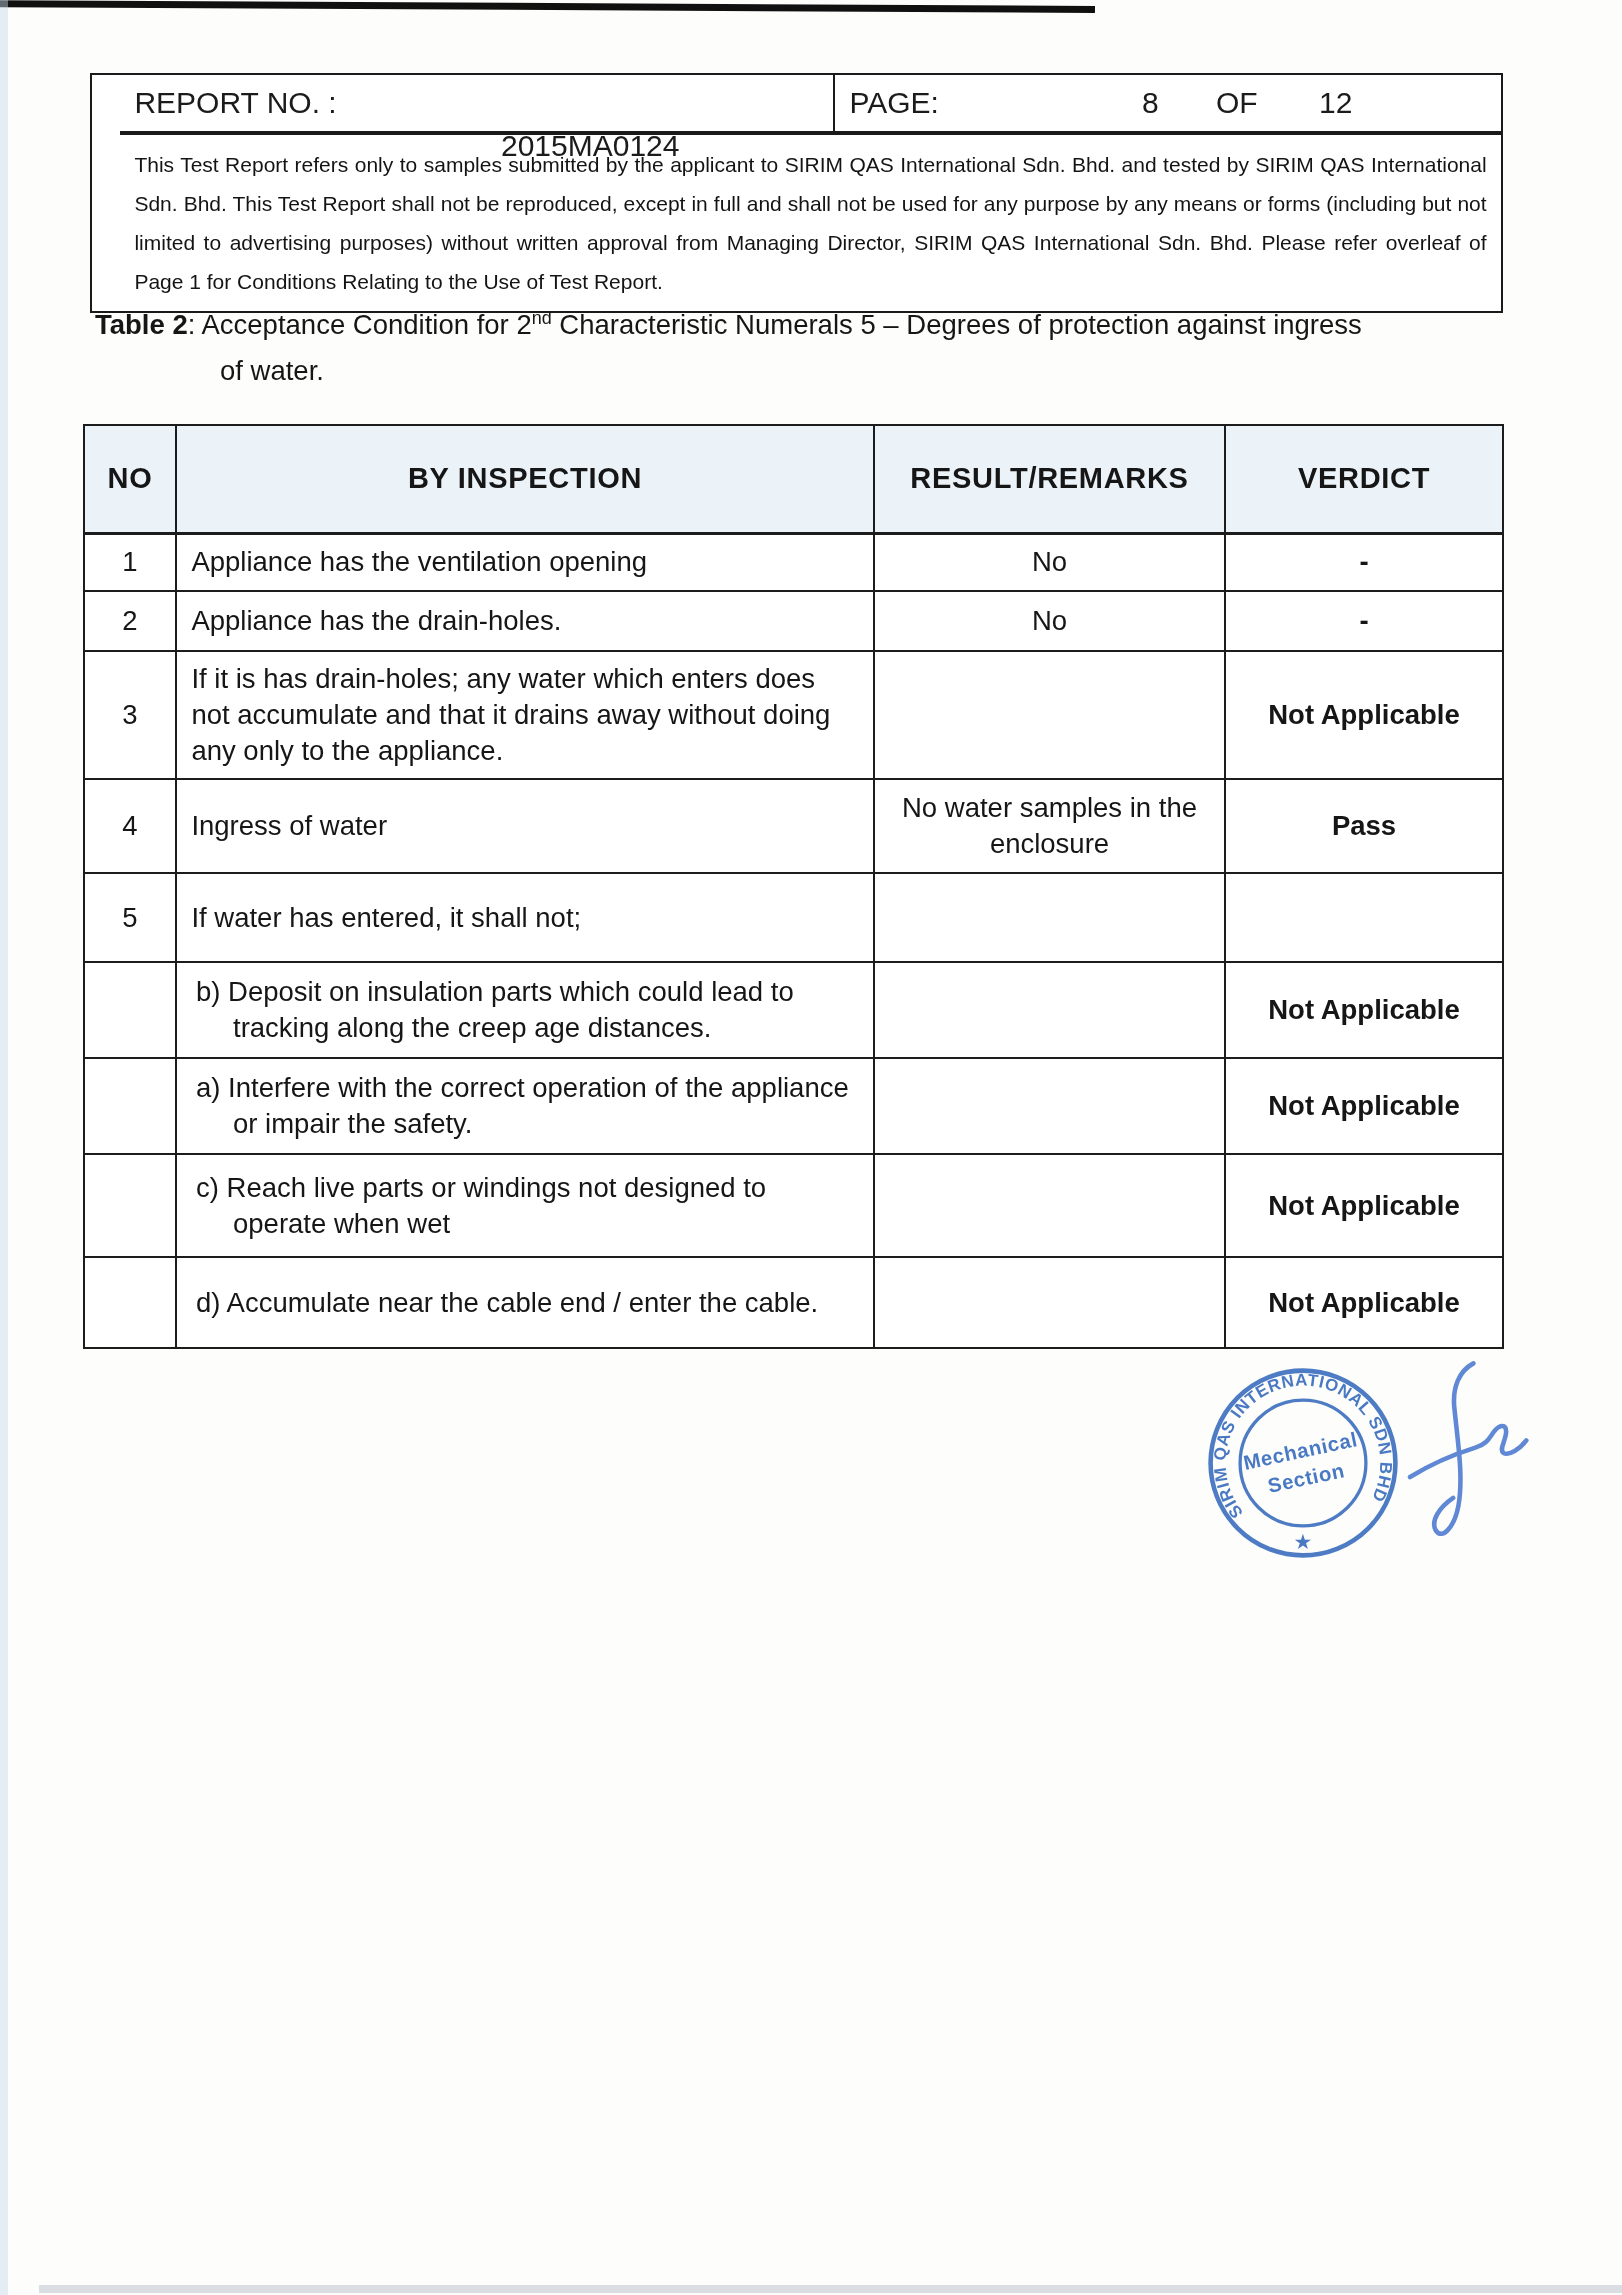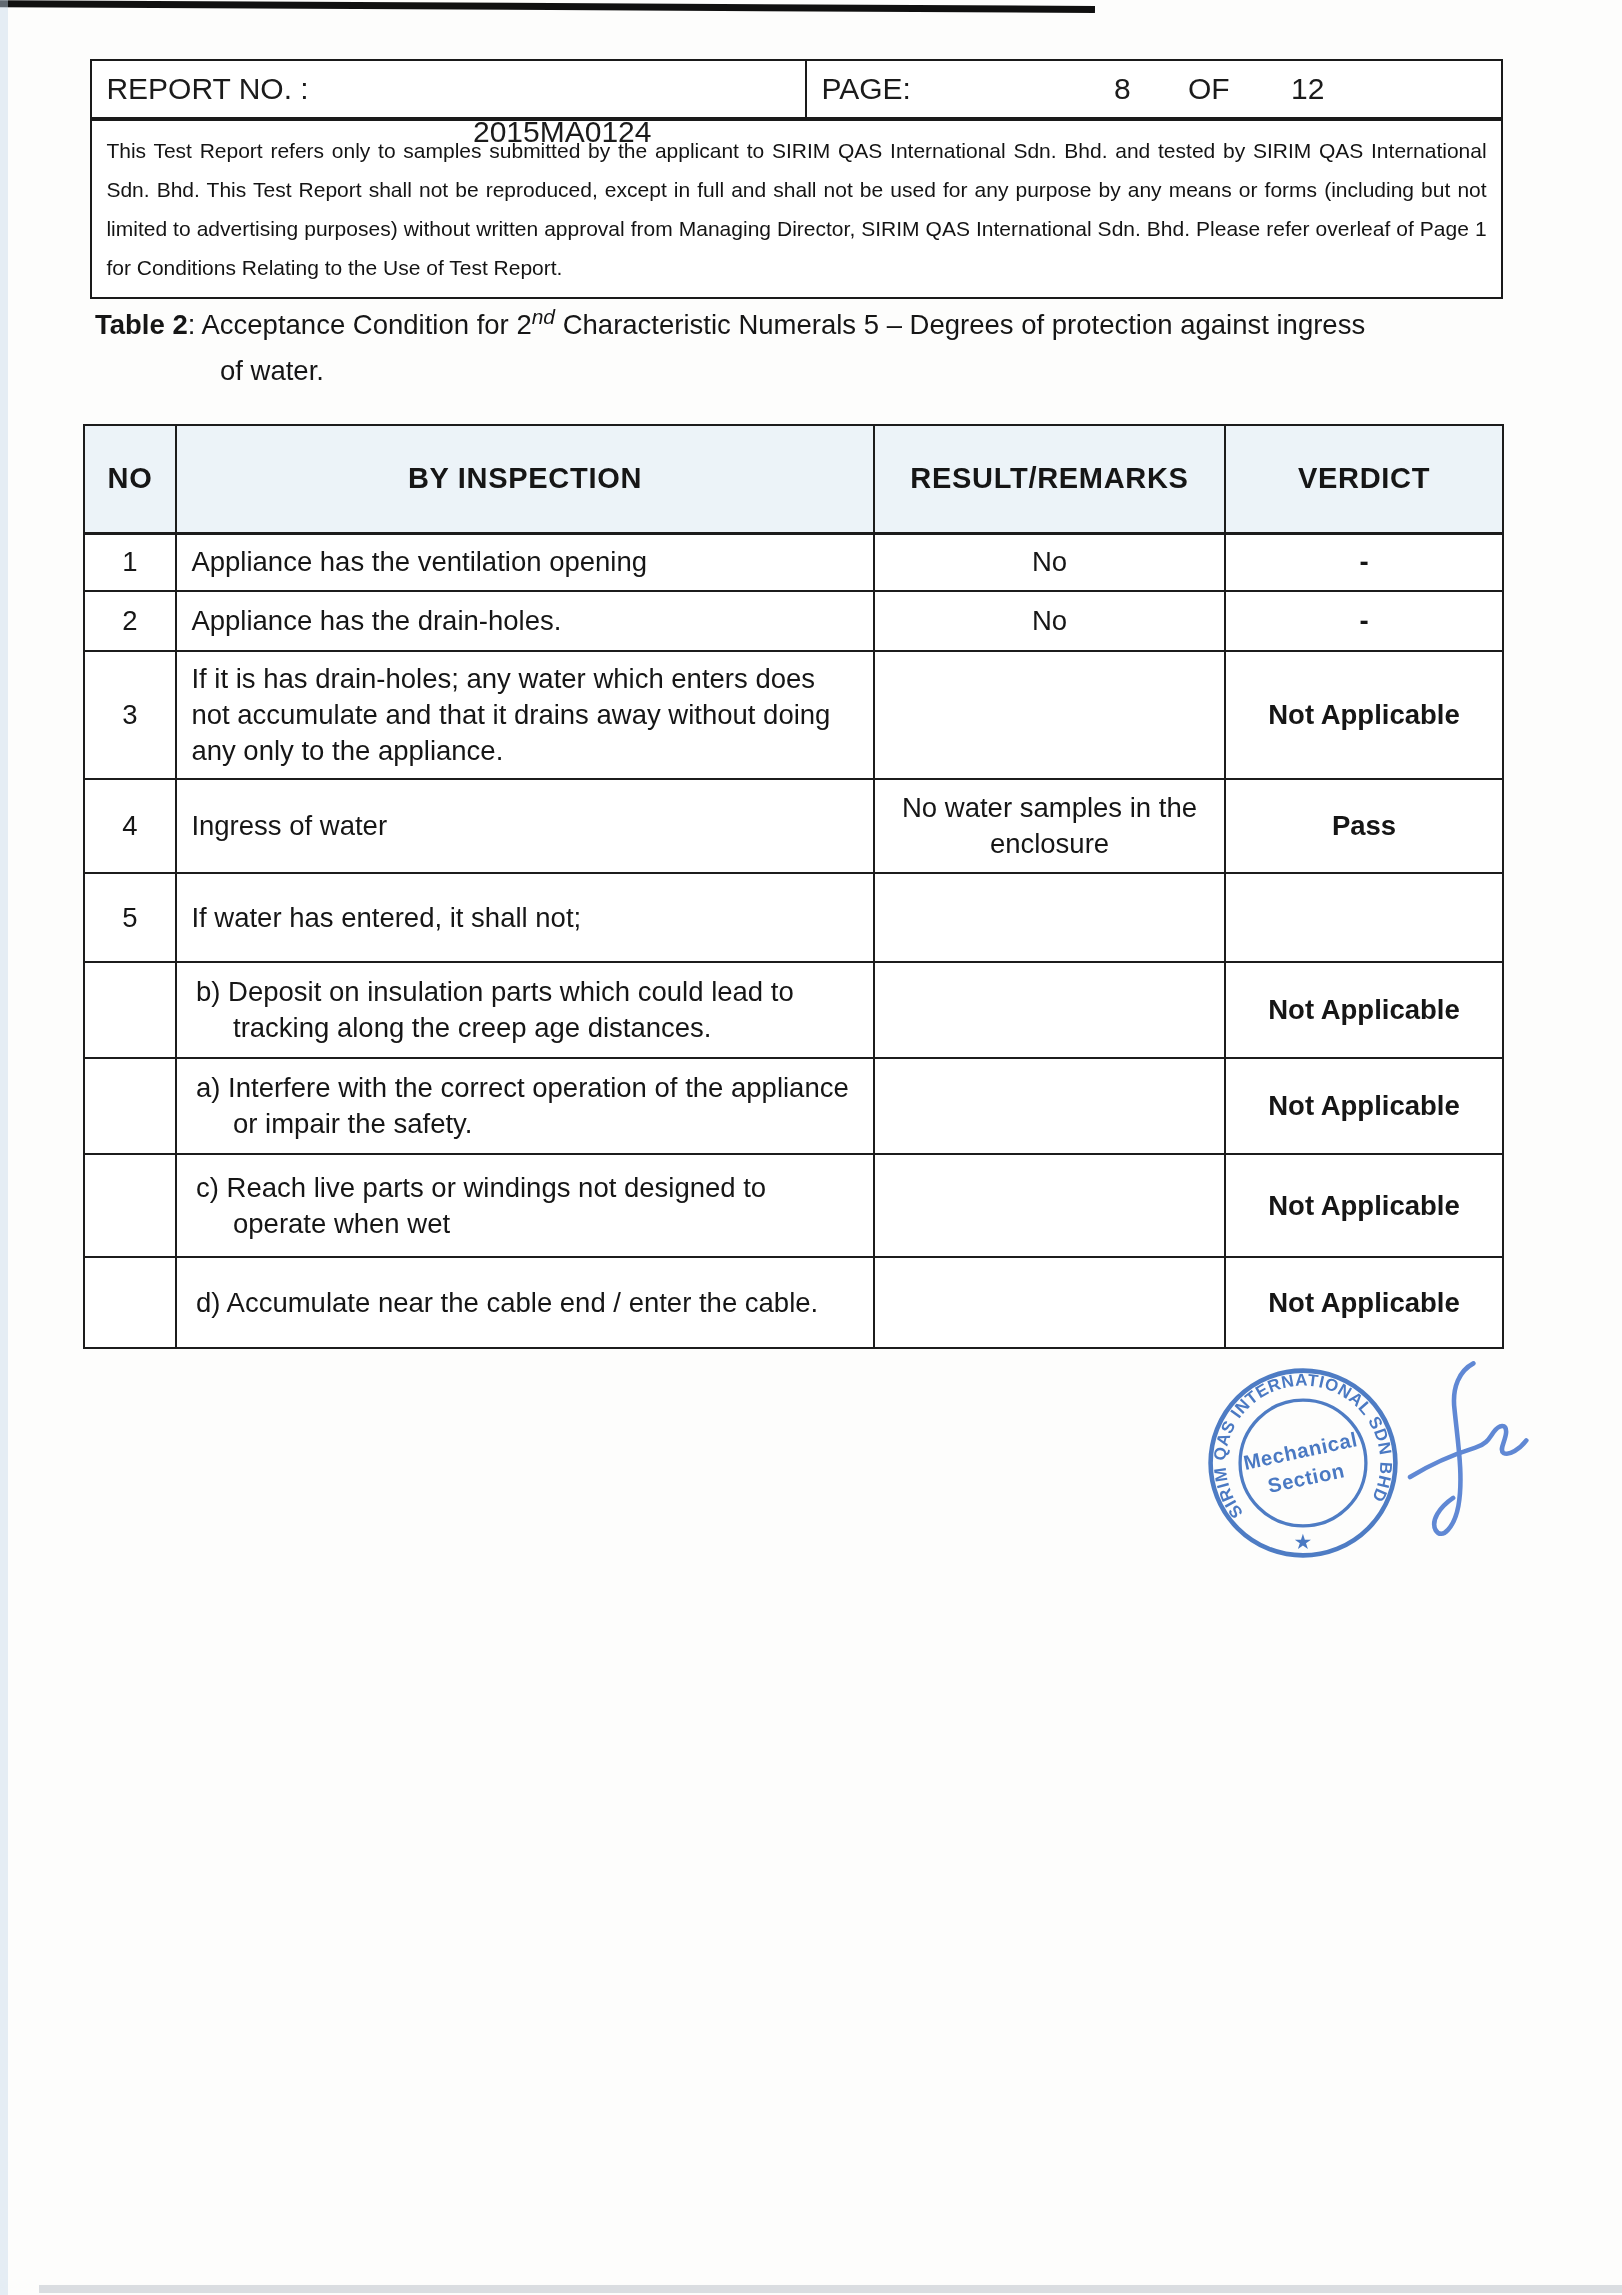--- a/index.html
+++ b/index.html
@@ -7,41 +7,41 @@
     width:1622px;height:2295px;position:relative;overflow:hidden;
     background:#fdfdfc;color:#1b1b1b;
     font-family:"Liberation Sans", sans-serif;
   }
   
   .scan-topline{position:absolute;top:3.3px;left:-3.9px;width:1099px;height:6.5px;background:#101010;transform:rotate(0.30deg);}
   .scan-leftstrip{position:absolute;top:0;left:0;width:7.9px;height:100%;background:rgba(200,218,234,.45);}
   .scan-bottomband{position:absolute;bottom:2px;left:39px;right:0;height:8.5px;background:rgba(140,150,162,.30);}
   .scan-slash{position:absolute;left:1294px;top:674px;width:2px;height:34px;background:#9aa0ab;opacity:.65;transform:rotate(16deg);}
   
-  .header-box{position:absolute;left:90px;top:59px;width:1413px;box-sizing:border-box;border:2.6px solid #1a1a1a;background:#fff;}
+  .header-box{position:absolute;left:90px;top:73px;width:1413px;box-sizing:border-box;border:2.6px solid #1a1a1a;background:#fff;padding-left:28px;}
   .header-row{position:relative;height:56px;}
   .hcell{position:absolute;top:0;bottom:0;}
   .hcell-report{left:0;width:713px;border-right:2px solid #1a1a1a;}
   .hcell-page{left:715px;right:0;}
   .htxt{position:absolute;font-size:30px;line-height:56px;white-space:nowrap;}
   .lbl-report{left:14.4px;}
   .val-report{left:381px;margin-top:43px;}
   .lbl-page{left:14.4px;}
   .val-pagenum{left:307px;}
   .val-pageof{left:381px;}
   .val-pagetotal{left:484px;}
   .disclaimer{
     border-top:4.6px solid #1a1a1a;background:#fff;
     padding:9.8px 14.4px 10.5px 14.4px;
     font-size:21px;line-height:39px;text-align:justify;color:#141414;
   }
   
   .caption{position:absolute;left:95px;top:306px;font-size:27.5px;line-height:37px;color:#161616;}
   .caption b{font-weight:bold;}
-  .caption sup{font-size:21px;vertical-align:super;line-height:0;font-style:italic;}
+  .caption sup{font-size:18px;vertical-align:super;line-height:0;}
   .caption-line2{display:block;margin-left:125px;margin-top:8.5px;}
   
   table.main{
     position:absolute;left:83px;top:424px;width:1418px;
     border-collapse:collapse;table-layout:fixed;background:#fff;
     border:2.6px solid #1c1c1c;
   }
   table.main td{
     border:2px solid #1c1c1c;border-top-width:2.6px;border-bottom-width:2.6px;
     font-size:27.5px;line-height:1.3;vertical-align:middle;

